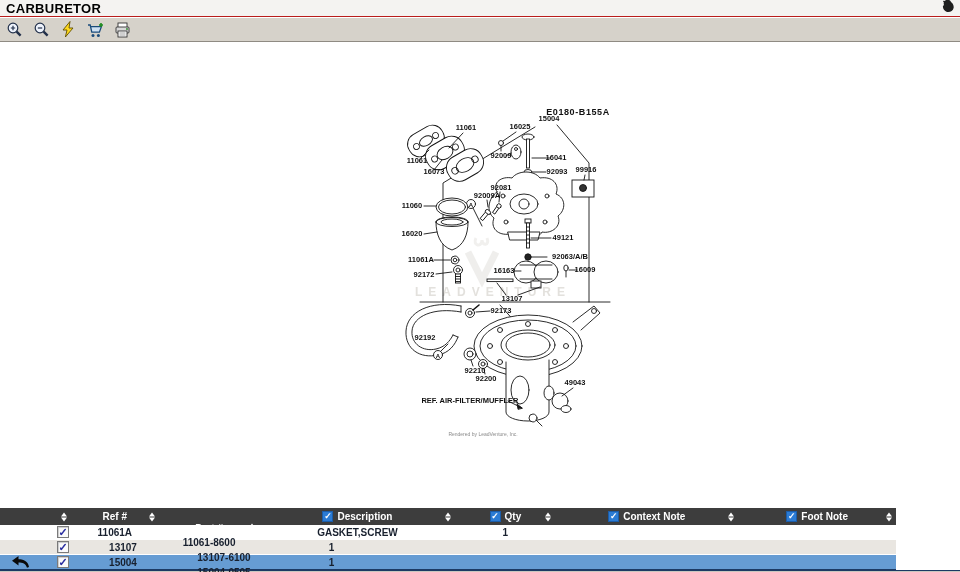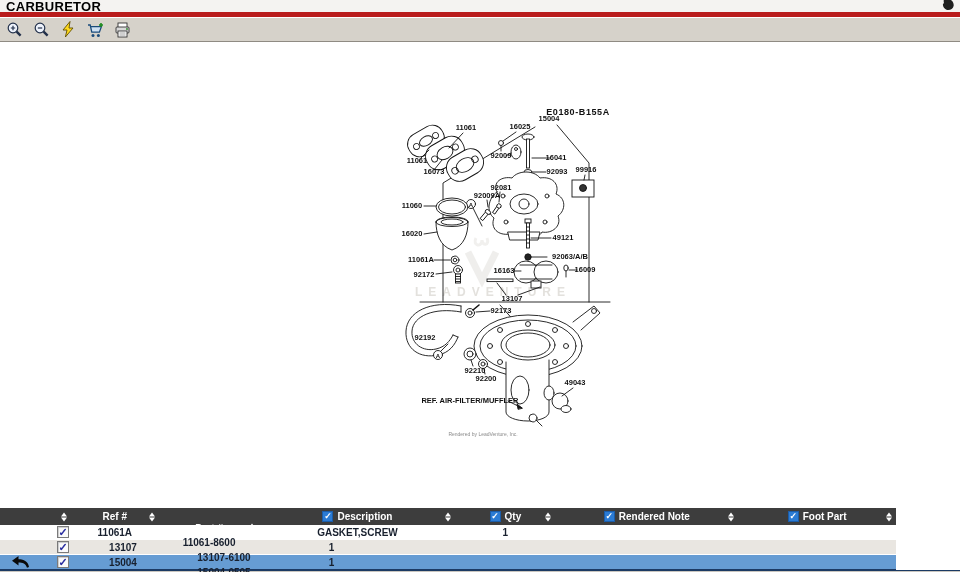--- a/index.html
+++ b/index.html
@@ -1,20 +1,20 @@
 <!DOCTYPE html>
 <html><head>
 <meta charset="utf-8">
 <style>
   * { margin:0; padding:0; box-sizing:border-box; }
   html,body { width:960px; height:572px; overflow:hidden; background:#fff;
               font-family:"Liberation Sans", sans-serif; }
 
   
-  .titlebar { height:17px; background:#f4f3f1; border-bottom:5px solid #b91c1c;
+  .titlebar { height:17px; background:#f4f3f1; border-bottom:1px solid #b91c1c;
               display:flex; align-items:center; justify-content:space-between;
               padding:0 5px 0 6px; }
   .page-title { font-size:13px; font-weight:bold; color:#000; letter-spacing:.3px; }
 
   
   .toolbar { height:25px; background:#d6d2ca; border-top:1px solid #ffffff;
              border-bottom:1px solid #8f8b83; display:flex; align-items:center;
              gap:5px; padding:0 3px; }
   .tool { width:22px; height:20px; display:flex; align-items:center; justify-content:center;
           cursor:pointer; }
@@ -337,29 +337,29 @@
       <div class="th c4">
         <span class="hcb">✓</span>
         <span>Qty</span>
         <span class="sort">
           <i class="up"></i>
           <i class="dn"></i>
         </span>
       </div>
       <div class="th c5">
         <span class="hcb">✓</span>
-        <span>Rendered Note</span>
+        <span>Context Note</span>
         <span class="sort">
           <i class="up"></i>
           <i class="dn"></i>
         </span>
       </div>
       <div class="th c6">
         <span class="hcb">✓</span>
-        <span>Foot Part</span>
+        <span>Foot Note</span>
         <span class="sort">
           <i class="up"></i>
           <i class="dn"></i>
         </span>
       </div>
     </div>
   <div id="tbody">
       <div class="trow">
         <div class="cell c0">
           <span class="rcb">✓</span>

